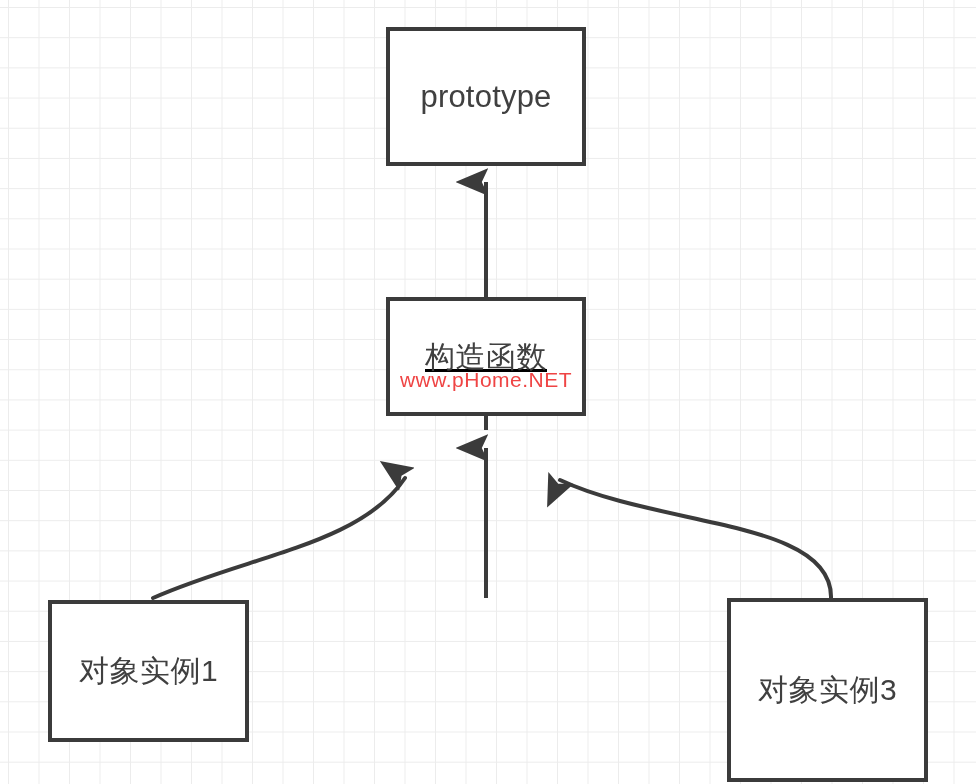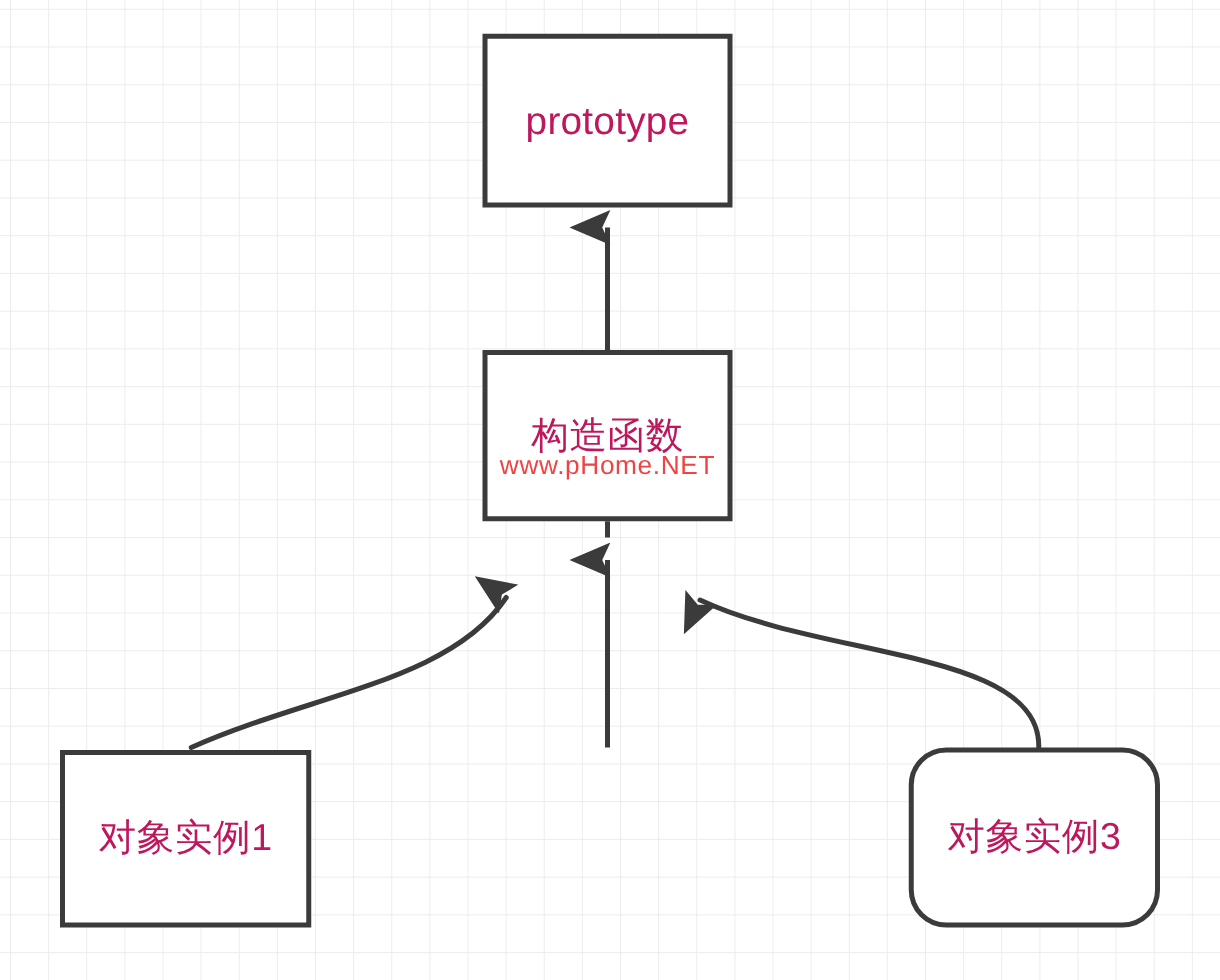--- a/index.html
+++ b/index.html
@@ -34,21 +34,21 @@
     box-sizing: border-box;
     background: #ffffff;
     border: 4px solid #3b3b3b;
     display: flex;
     align-items: center;
     justify-content: center;
     z-index: 2;
   }
   .node-label {
     font-size: 30px;
-    color: #be185d;
+    color: #404040;
     line-height: 1;
     letter-spacing: 0.5px;
     white-space: nowrap;
     font-weight: 400;
   }
   .node-label.latin {
     font-size: 31px;
     letter-spacing: 0.2px;
   }
   .watermark {
@@ -57,24 +57,24 @@
     right: 0;
     top: 60%;
     text-align: center;
     font-size: 21px;
     color: #ef4444;
     letter-spacing: 0.5px;
     user-select: none;
     pointer-events: none;
   }
   #node-prototype { left: 386px; top: 27px; width: 200px; height: 139px; }
-  #node-constructor { left: 386px; top: 280px; width: 200px; height: 137px; }
+  #node-constructor { left: 386px; top: 297px; width: 200px; height: 119px; text-decoration: underline; }
   #node-instance-1 { left: 48px; top: 600px; width: 201px; height: 142px; }
   #node-instance-2 { left: 386px; top: 598px; width: 200px; height: 144px; }
-  #node-instance-3 { left: 727px; top: 598px; width: 201px; height: 144px; border-radius: 30px; }
+  #node-instance-3 { left: 727px; top: 598px; width: 201px; height: 184px; }
 </style>
 </head>
 <body>
 
 <div id="canvas">
 
   <svg id="edge-layer" viewBox="0 0 976 784" width="976" height="784" xmlns="http://www.w3.org/2000/svg">
     <defs>
       <marker id="arrow-up" viewBox="0 0 12 14" refX="6" refY="13" markerWidth="7" markerHeight="8.2" orient="auto-start-reverse" markerUnits="strokeWidth">
         <path d="M 6 0 L 12 14 L 6 11.2 L 0 14 Z" fill="#3b3b3b"></path>

